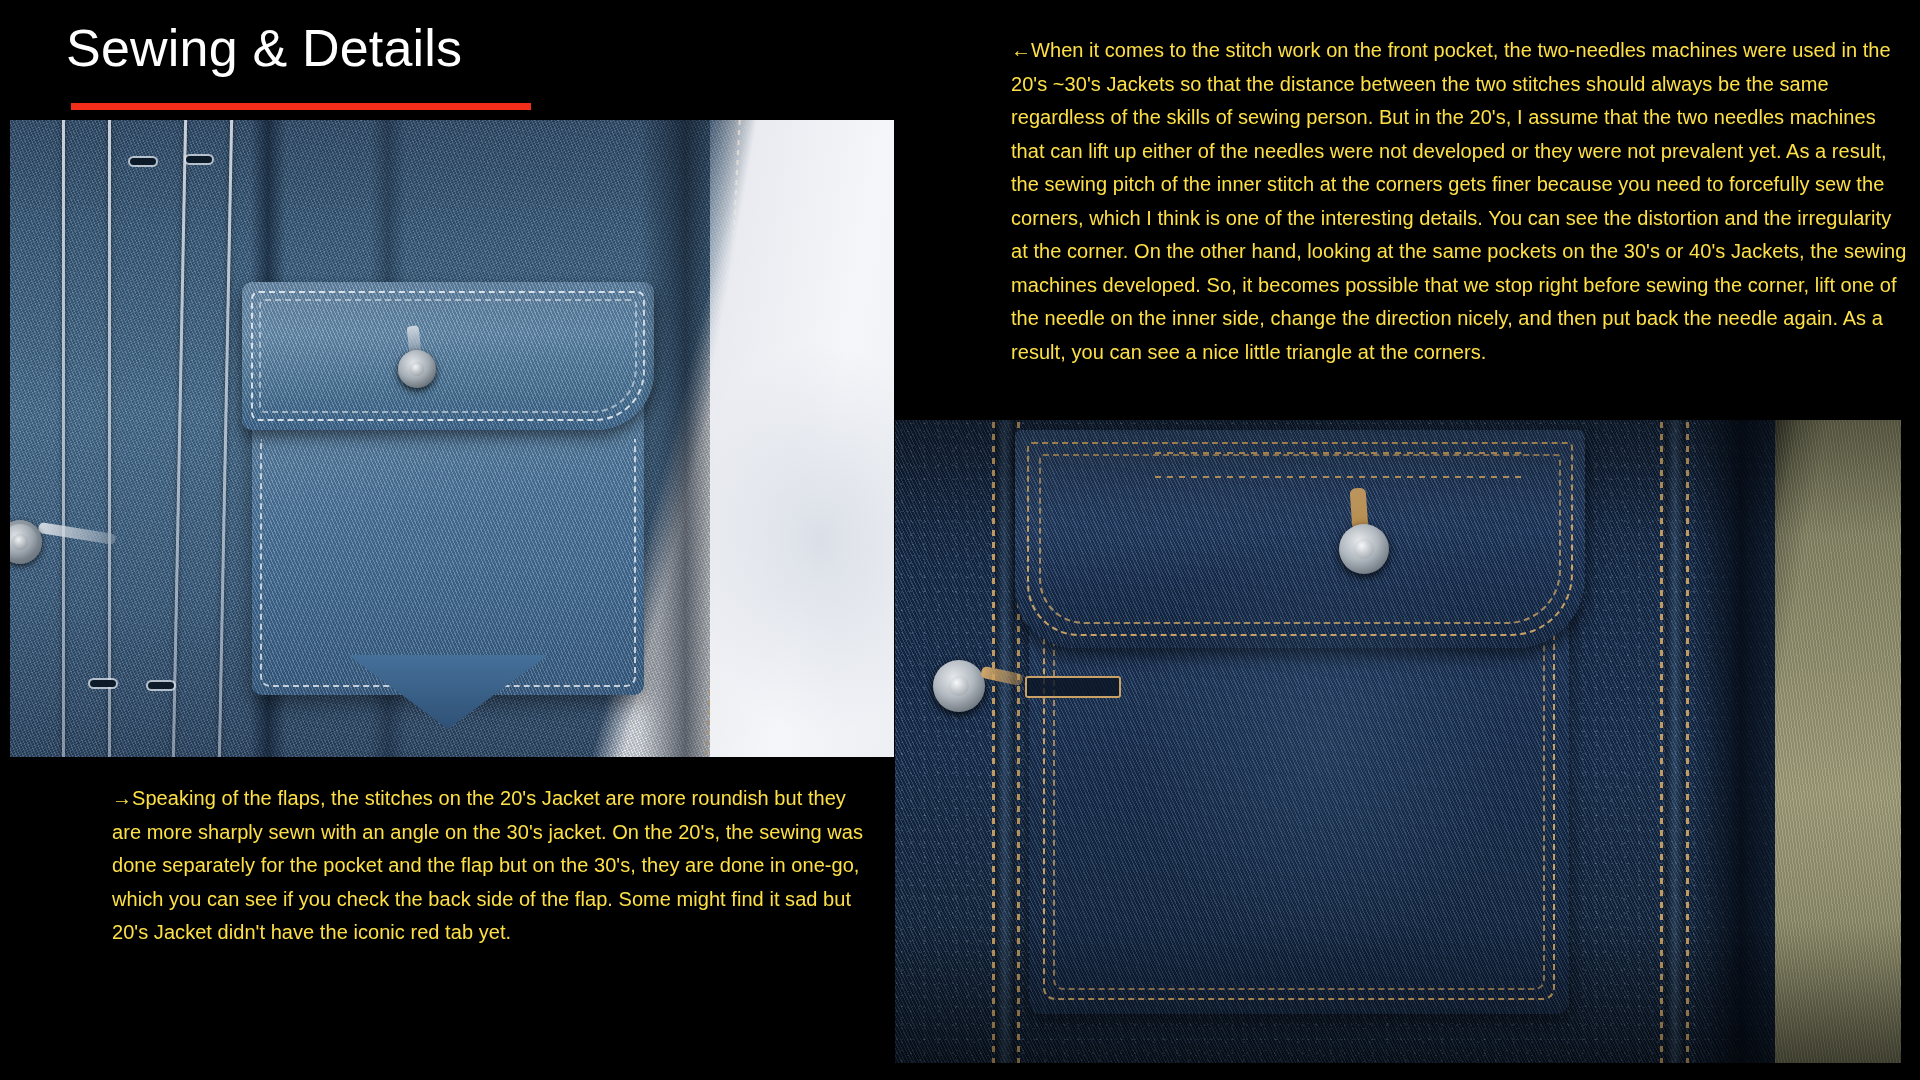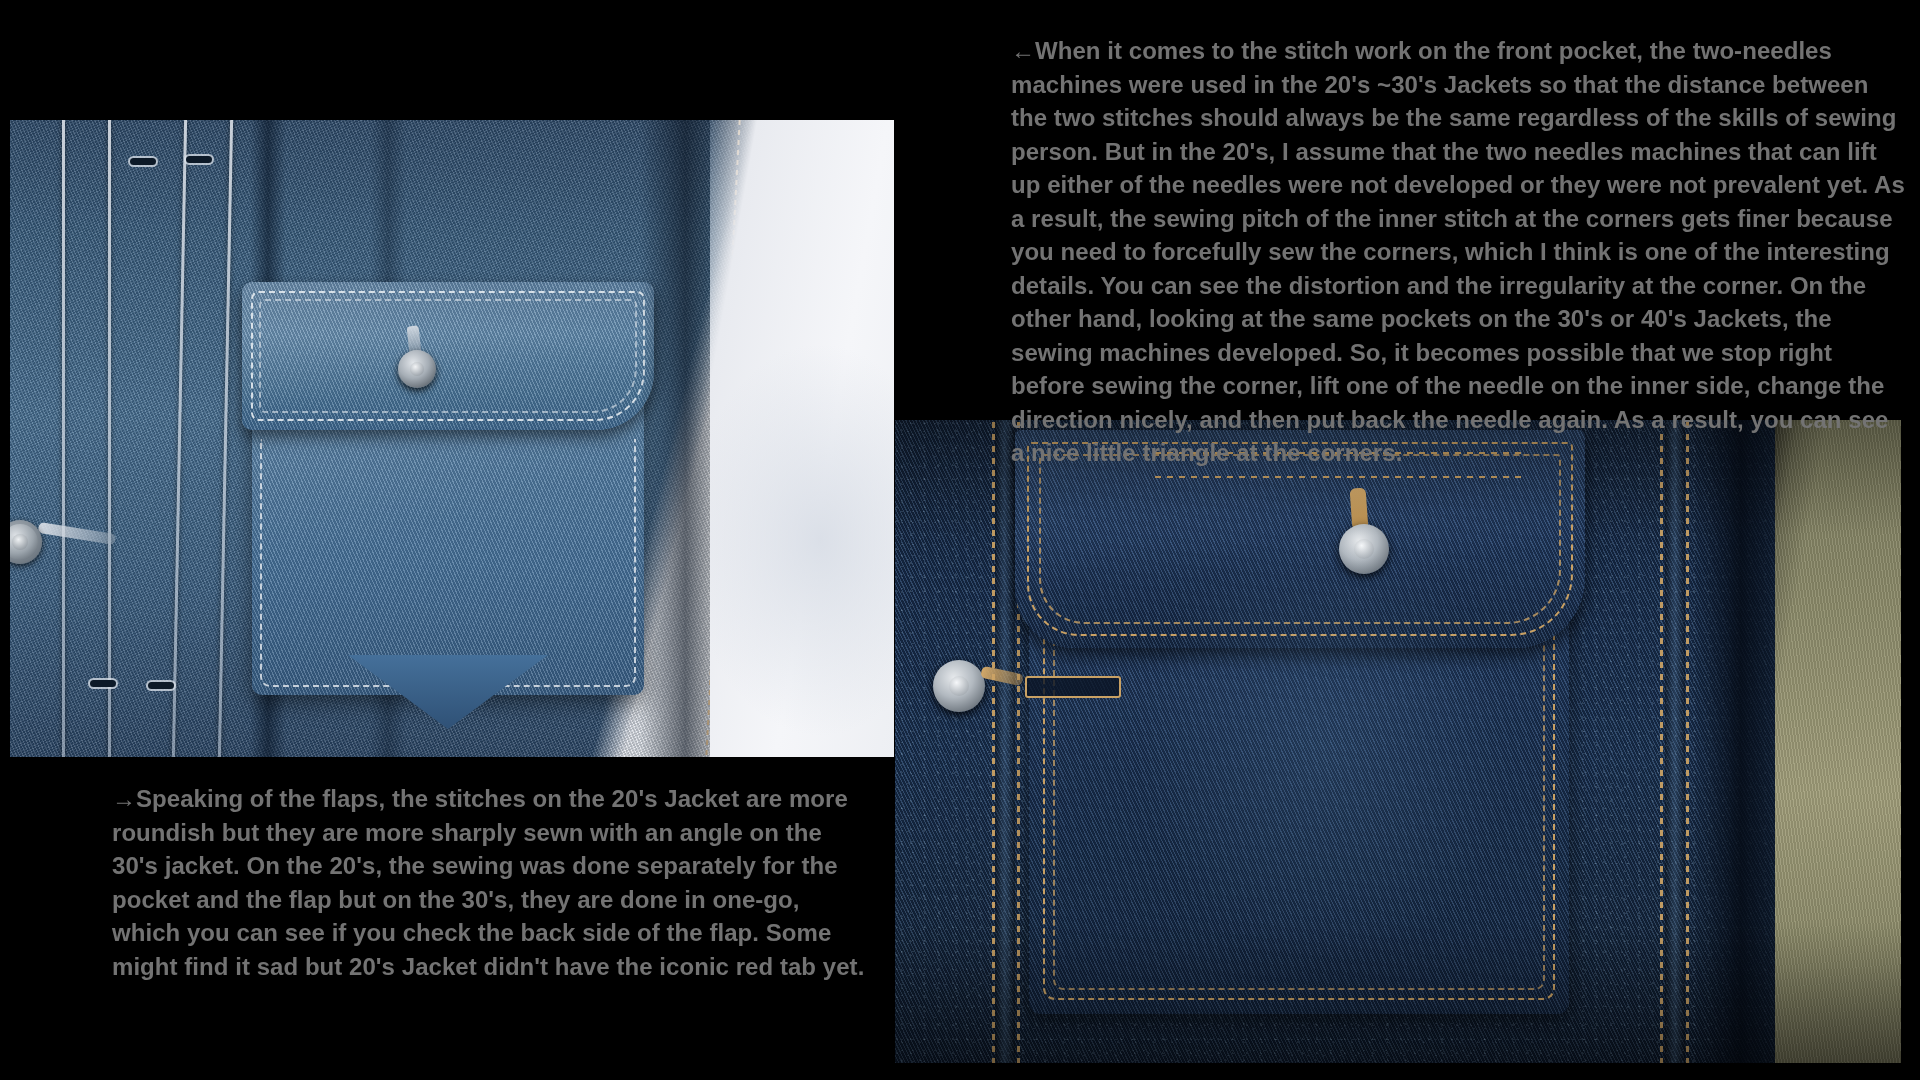--- a/index.html
+++ b/index.html
@@ -505,24 +505,24 @@
     left: 130px; top: 256px;
     width: 96px; height: 22px;
     border-radius: 3px;
     border: 2px solid #c9a164;
     background: rgba(10,20,36,0.8);
   }
 
   
   .para {
     position: absolute;
-    color: #737373;
-    font-size: 24px;
+    color: #fde047;
+    font-size: 20px;
     line-height: 33.5px;
-    font-weight: 700;
+    font-weight: 400;
     letter-spacing: 0.05px;
   }
 
   .para-right {
     left: 1011px;
     top: 34px;
     width: 896px;
     z-index: 5;
   }
 
@@ -531,20 +531,24 @@
     top: 782px;
     width: 760px;
     z-index: 5;
   }
 </style>
 </head>
 <body>
 
 <div class="slide">
 
+  <div class="title-block">
+    <div class="slide-title">Sewing &amp; Details</div>
+    <div class="title-rule"></div>
+  </div>
 
   <div class="photo-left">
     <div class="ph-layer lp-base"></div>
     <div class="ph-layer lp-twill"></div>
     <div class="ph-layer lp-weave"></div>
 
     <div class="lp-shadowfold f1"></div>
     <div class="lp-shadowfold f2"></div>
 
     <div class="lp-seam s1"></div>

